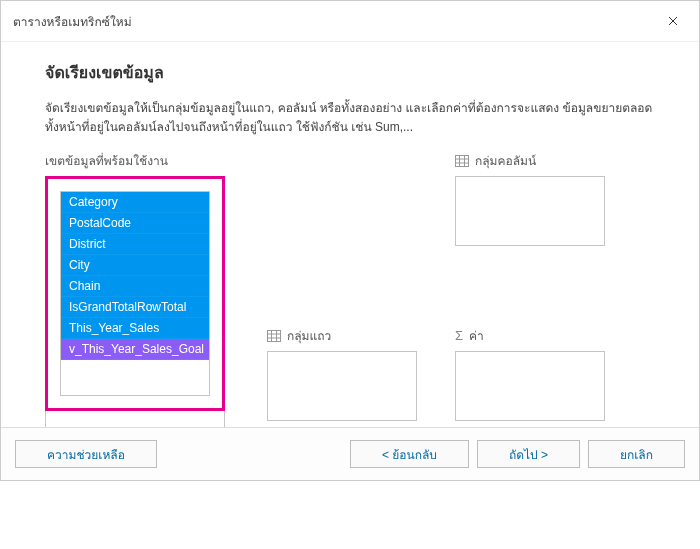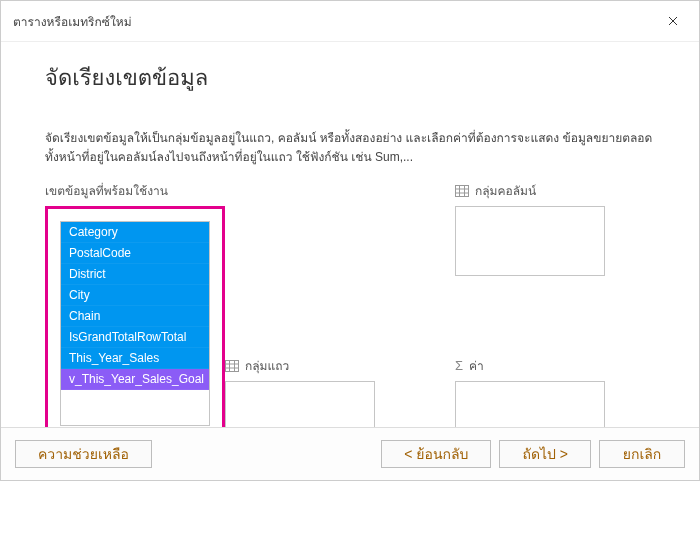--- a/index.html
+++ b/index.html
@@ -41,24 +41,24 @@
     cursor: pointer;
     font-size: 14px;
     color: #333;
   }
   .content {
     flex: 1;
     padding: 18px 44px 10px 44px;
     overflow: hidden;
   }
   .heading {
-    font-size: 22px;
+    font-size: 16px;
     color: #333;
-    font-weight: 400;
-    margin-bottom: 34px;
+    font-weight: 700;
+    margin-bottom: 14px;
   }
   .description {
     font-size: 12px;
     color: #444;
     line-height: 1.6;
     margin-bottom: 14px;
   }
   .layout {
     display: flex;
   }
@@ -136,23 +136,23 @@
     align-items: center;
     gap: 8px;
     background: #fdfdfd;
   }
   .footer-spacer { flex: 1; }
   .btn {
     min-width: 86px;
     height: 28px;
     border: 1px solid #bdbdbd;
     background: #fafafa;
-    color: #a16207;
-    font-size: 14px;
-    padding: 0 22px;
+    color: #0369a1;
+    font-size: 12px;
+    padding: 0 31px;
     cursor: pointer;
     display: inline-flex;
     align-items: center;
     justify-content: center;
   }
 </style>
 </head>
 <body>
 
 <div class="dialog">
@@ -203,21 +203,21 @@
                   <line x1="0" y1="8" x2="14" y2="8" stroke="#999"></line>
                   <line x1="4.5" y1="0" x2="4.5" y2="12" stroke="#999"></line>
                   <line x1="9.5" y1="0" x2="9.5" y2="12" stroke="#999"></line>
                 </svg>
             </span>
             <span>กลุ่มคอลัมน์</span>
           </div>
           <div class="drop-zone"></div>
         </div>
 
-        <div class="zone-block" style="grid-column:1;grid-row:2;">
+        <div class="zone-block" style="grid-column:1;grid-row:2;margin-left:42px;">
           <div class="zone-label">
             <span class="zone-icon">
               <svg viewBox="0 0 14 12">
                   <rect x="0.5" y="0.5" width="13" height="11" fill="none" stroke="#999" stroke-width="1"></rect>
                   <line x1="0" y1="4" x2="14" y2="4" stroke="#999"></line>
                   <line x1="0" y1="8" x2="14" y2="8" stroke="#999"></line>
                   <line x1="4.5" y1="0" x2="4.5" y2="12" stroke="#999"></line>
                   <line x1="9.5" y1="0" x2="9.5" y2="12" stroke="#999"></line>
                 </svg>
             </span>

